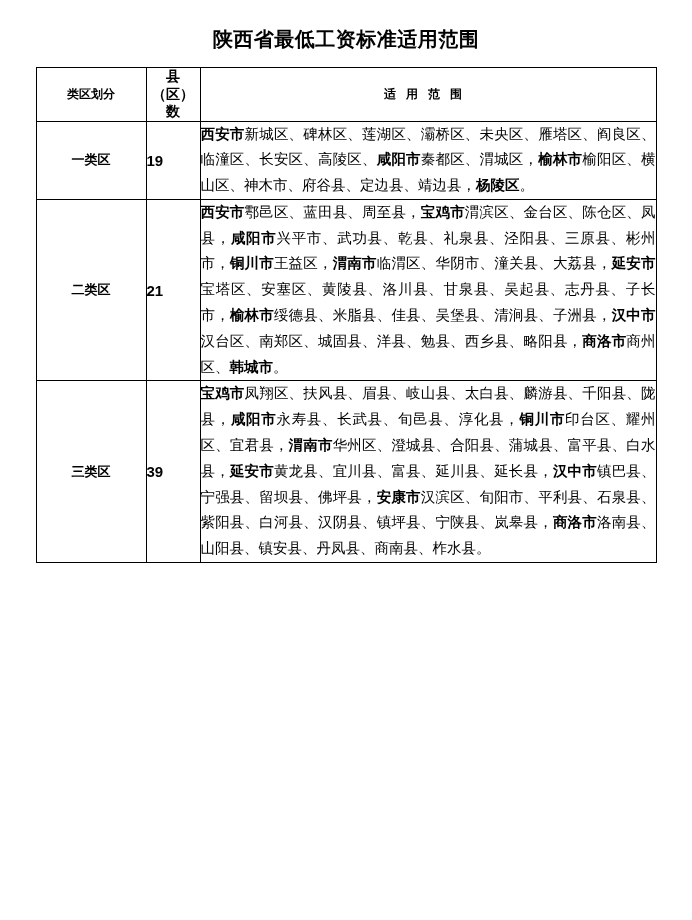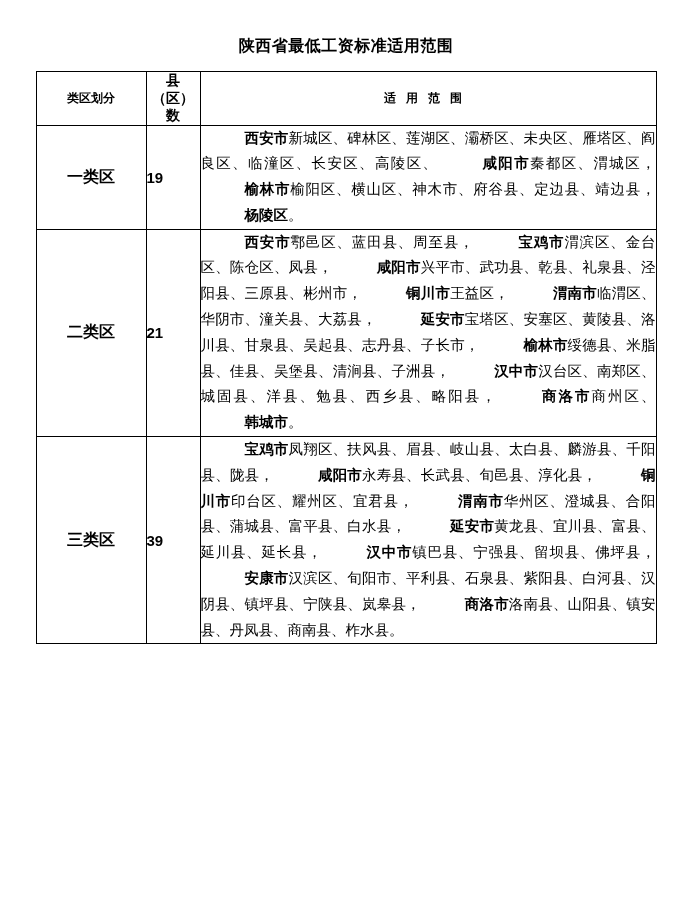--- a/index.html
+++ b/index.html
@@ -15,24 +15,24 @@
     overflow: hidden;
   }
   .page {
     width: 692px;
     height: 920px;
     position: relative;
     box-sizing: border-box;
   }
   .doc-title {
     text-align: center;
-    font-size: 16px;
+    font-size: 20px;
     font-weight: bold;
     letter-spacing: 0.5px;
-    padding-top: 36px;
+    padding-top: 26px;
     padding-bottom: 14px;
     font-family: Liberation Mono, monospace;
   }
   table.main {
     border-collapse: collapse;
     margin: 0 auto;
     width: 620px;
     table-layout: fixed;
     border: 1.5px solid #000;
   }
@@ -57,40 +57,39 @@
     font-size: 14px;
     line-height: 1.25;
     letter-spacing: 0;
   }
   .hdr-scope {
     letter-spacing: 10px;
     padding-left: 10px;
   }
   .cat-cell {
     text-align: center;
-    font-size: 16px;
+    font-size: 13px;
     font-weight: bold;
     font-family: "Liberation Sans", "DejaVu Sans", sans-serif;
   }
   .num-cell {
     font-size: 15px;
     font-weight: bold;
     font-family: "Liberation Sans", "DejaVu Sans", sans-serif;
   }
   .scope-cell {
     font-size: 14.5px;
     line-height: 1.78;
     padding: 7px 9px 7px 10px;
     text-align: justify;
     text-justify: inter-ideograph;
     font-family: "Liberation Sans", "DejaVu Sans", sans-serif;
   }
   .scope-cell b {
     font-weight: bold;
-    padding-left: 44px;
   }
 </style>
 </head>
 <body>
 
 <div class="page">
 
   <div class="doc-title">陕西省最低工资标准适用范围</div>
 
   <table class="main">

